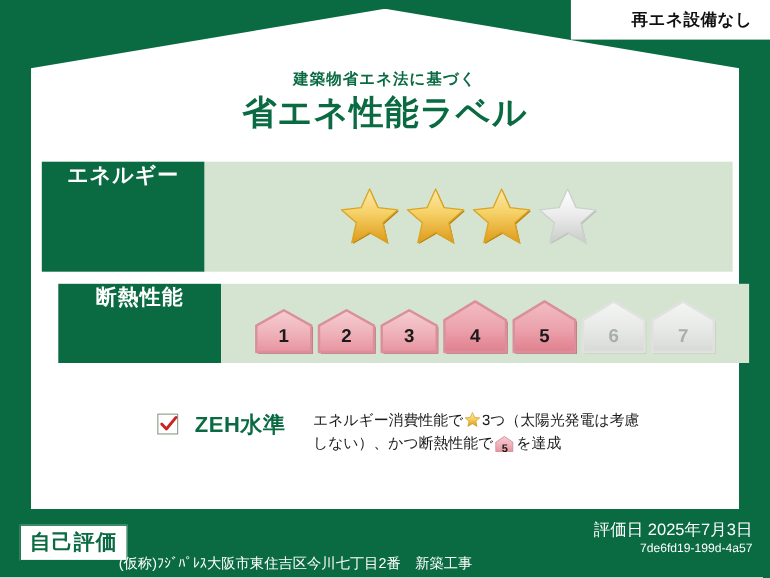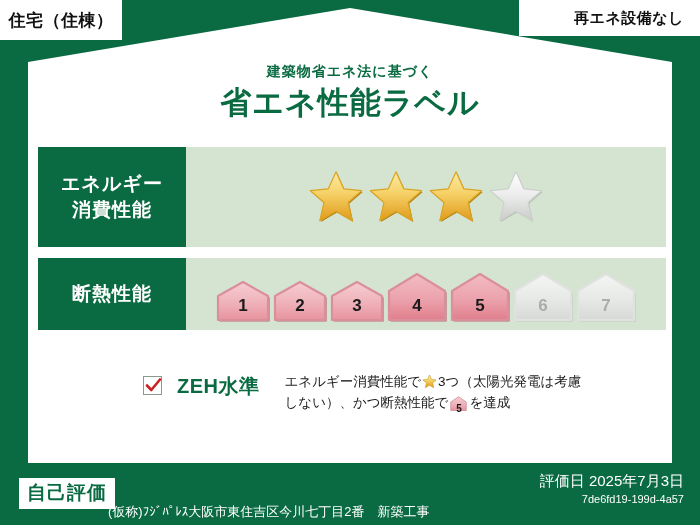--- a/index.html
+++ b/index.html
@@ -84,32 +84,32 @@
 
   
   .metric-row {
     position: absolute;
     left: 38px;
     width: 628px;
     display: flex;
     align-items: stretch;
   }
   #row-energy { top: 147px; height: 100px; }
-  #row-insul  { top: 258px; height: 72px; }
+  #row-insul  { top: 258px; height: 72px; margin-left: 15px; }
 
   .metric-name {
     width: 148px;
     flex: 0 0 148px;
     background: #0a6b42;
     color: #ffffff;
     font-weight: bold;
     font-size: 19px;
     line-height: 1.35;
     display: flex;
-    align-items: center;
+    align-items: flex-start;
     justify-content: center;
     text-align: center;
     letter-spacing: 1px;
   }
   .metric-value {
     flex: 1 1 auto;
     background: #d5e4d0;
     display: flex;
     align-items: center;
     justify-content: center;
@@ -276,35 +276,32 @@
       <linearGradient id="grayHouseGrad" x1="0" y1="0" x2="0" y2="1">
         <stop offset="0%" stop-color="#f4f5f4"></stop>
         <stop offset="55%" stop-color="#e7e9e7"></stop>
         <stop offset="100%" stop-color="#d6d9d6"></stop>
       </linearGradient>
     </defs>
   </svg>
 
   <div class="house-body"></div>
 
-  <div class="corner-tag" id="tag-left">
-    <span>住宅（住棟）</span>
-  </div>
   <div class="corner-tag" id="tag-right">
     <span>再エネ設備なし</span>
   </div>
 
   <div class="title-wrap">
     <div class="title-sub">建築物省エネ法に基づく</div>
     <div class="title-main">省エネ性能ラベル</div>
   </div>
 
   <div class="metric-row" id="row-energy">
     <div class="metric-name">
-      <span><span>エネルギー</span><br><span>消費性能</span></span>
+      <span><span>エネルギー</span><br></span>
     </div>
     <div class="metric-value">
       <div class="stars" id="stars-container">
           <svg class="star" viewBox="0 0 24 24">
             <path d="M12 1.6 L15.2 8.6 L22.6 9.4 L17 14.3 L18.7 21.8 L12 17.9 L5.3 21.8 L7 14.3 L1.4 9.4 L8.8 8.6 Z" transform="translate(0.45,0.5)" fill="#b8800f"></path>
             <path d="M12 1.6 L15.2 8.6 L22.6 9.4 L17 14.3 L18.7 21.8 L12 17.9 L5.3 21.8 L7 14.3 L1.4 9.4 L8.8 8.6 Z" fill="url(#goldGrad)" stroke="#d9a524" stroke-width="0.5" stroke-linejoin="round"></path>
           </svg>
           <svg class="star" viewBox="0 0 24 24">
             <path d="M12 1.6 L15.2 8.6 L22.6 9.4 L17 14.3 L18.7 21.8 L12 17.9 L5.3 21.8 L7 14.3 L1.4 9.4 L8.8 8.6 Z" transform="translate(0.45,0.5)" fill="#b8800f"></path>
             <path d="M12 1.6 L15.2 8.6 L22.6 9.4 L17 14.3 L18.7 21.8 L12 17.9 L5.3 21.8 L7 14.3 L1.4 9.4 L8.8 8.6 Z" fill="url(#goldGrad)" stroke="#d9a524" stroke-width="0.5" stroke-linejoin="round"></path>

